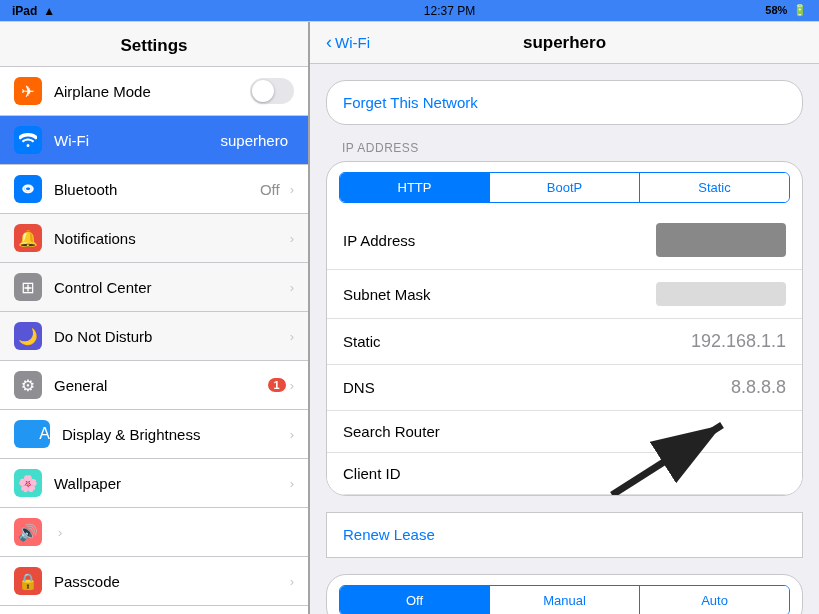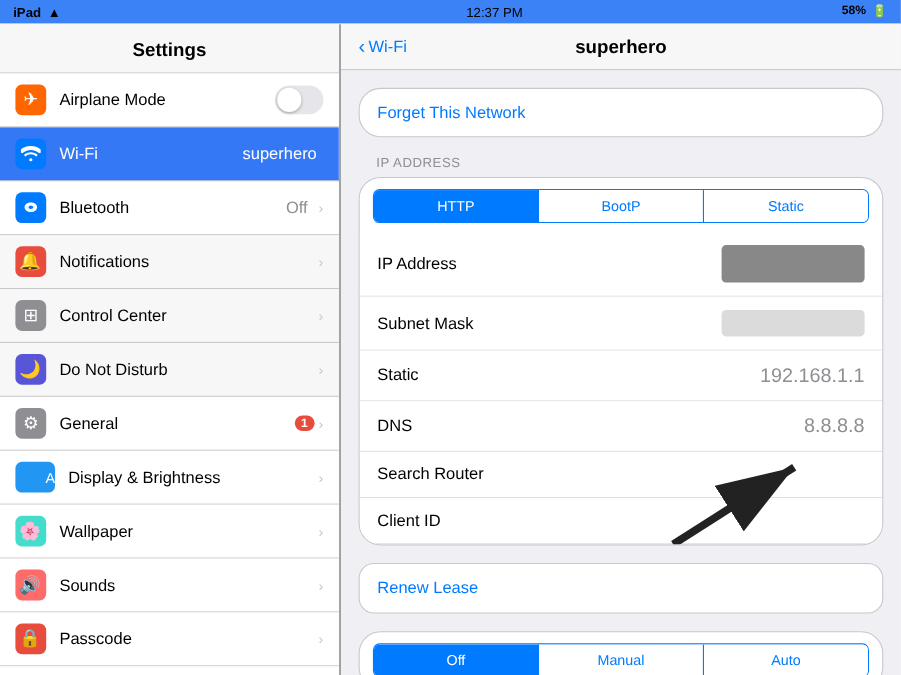--- a/index.html
+++ b/index.html
@@ -224,21 +224,21 @@
     .redacted-box {
       background: #888;
       border-radius: 4px;
       width: 130px;
       height: 34px;
     }
 
     
     .renew-card {
       background: #fff;
-      border-radius: 14px;
+      border-radius: 0;
       border: 1px solid #c8c8cc;
       margin-bottom: 16px;
       overflow: hidden;
       padding: 13px 16px;
     }
     .renew-btn {
       font-size: 15px;
       color: #007aff;
       background: none;
       border: none;
@@ -316,34 +316,33 @@
     </div>
 
     <div class="sidebar-item">
       <div class="item-icon icon-gray">⚙</div>
       <span class="item-label">General</span>
       <span class="item-badge">1</span>
       <span class="chevron">›</span>
     </div>
 
     <div class="sidebar-item">
-      <div class="item-icon icon-aa" style="font-size:13px;font-weight:normal;padding-left:36px;">AA</div>
+      <div class="item-icon icon-aa" style="font-size:16px;font-weight:normal;padding-left:36px;">AA</div>
       <span class="item-label">Display &amp; Brightness</span>
       <span class="chevron">›</span>
     </div>
 
     <div class="sidebar-item">
       <div class="item-icon" style="background:#4dc;">🌸</div>
       <span class="item-label">Wallpaper</span>
       <span class="chevron">›</span>
     </div>
 
     <div class="sidebar-item">
       <div class="item-icon" style="background:#ff6b6b;">🔊</div>
-      <span class="item-label">Sounds</span>
       <span class="chevron">›</span>
     </div>
 
     <div class="sidebar-item">
       <div class="item-icon" style="background:#e74c3c;">🔒</div>
       <span class="item-label">Passcode</span>
       <span class="chevron">›</span>
     </div>
 
     <div class="sidebar-item">

